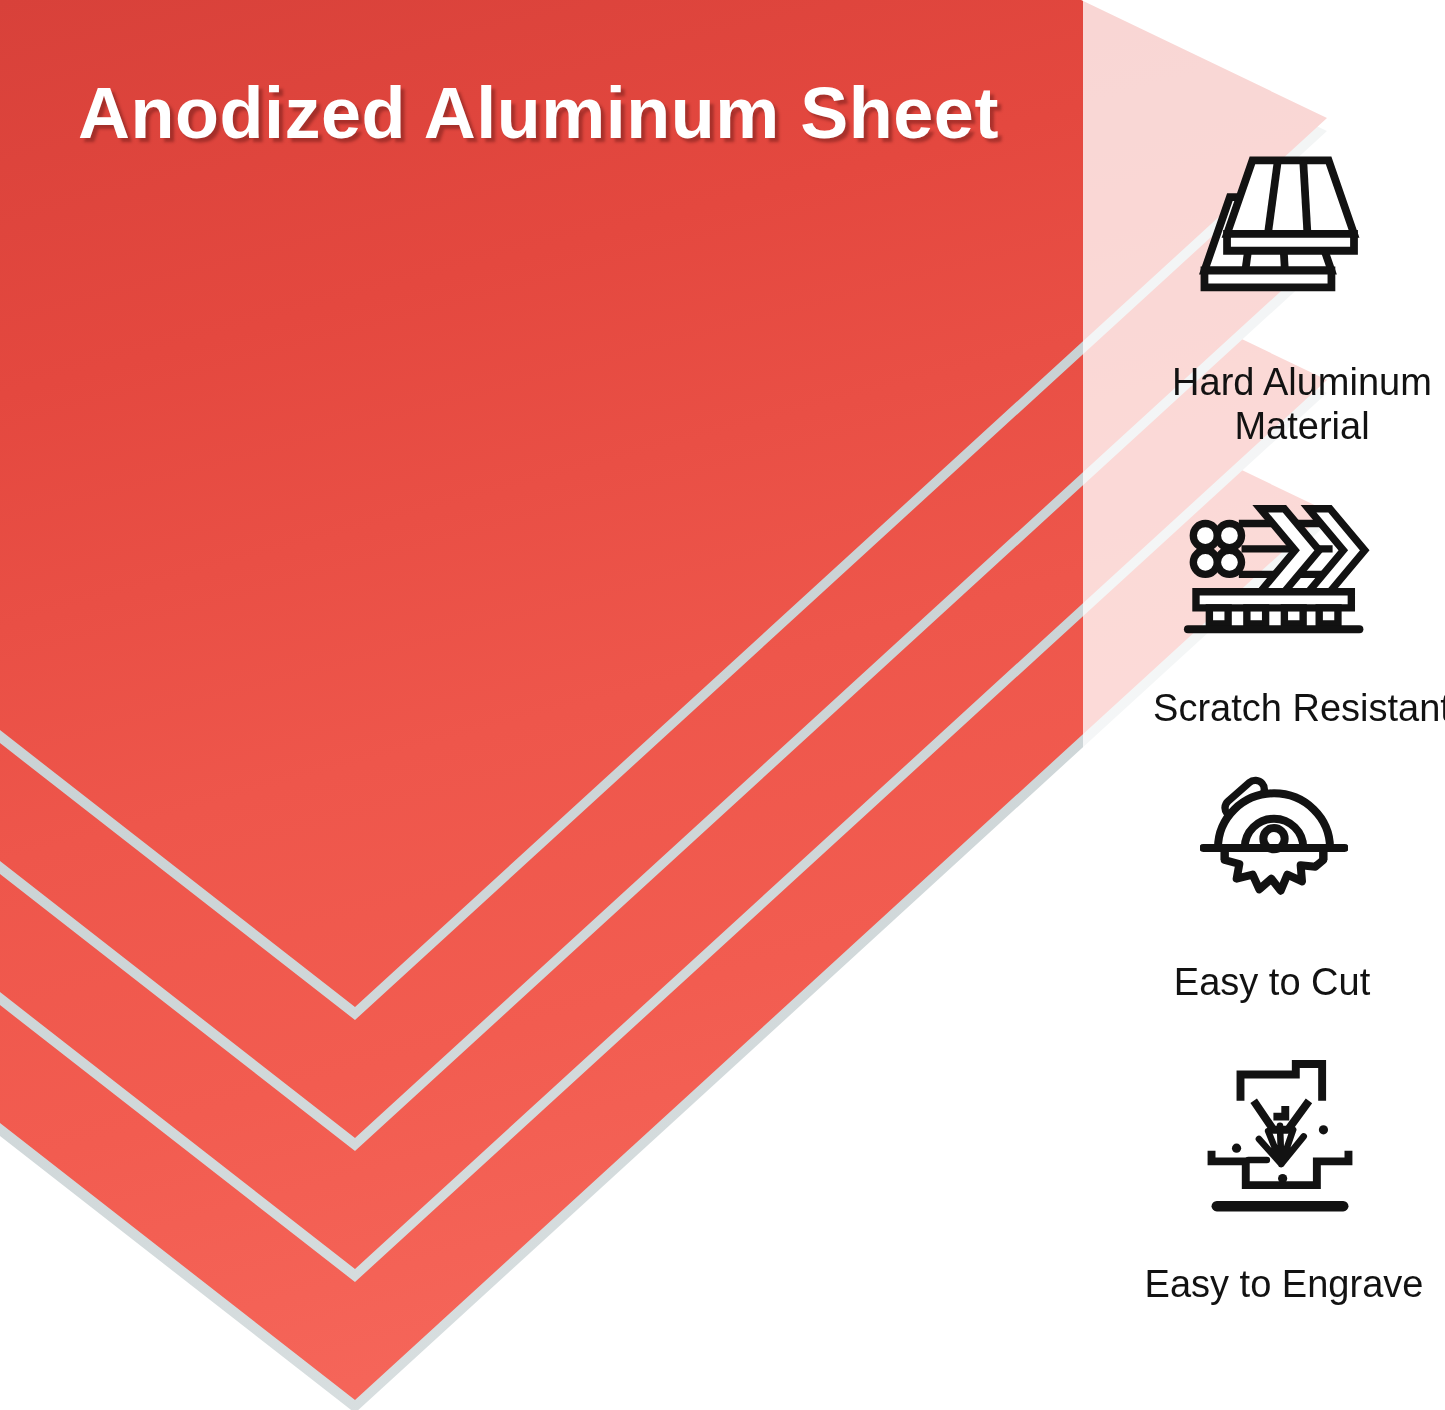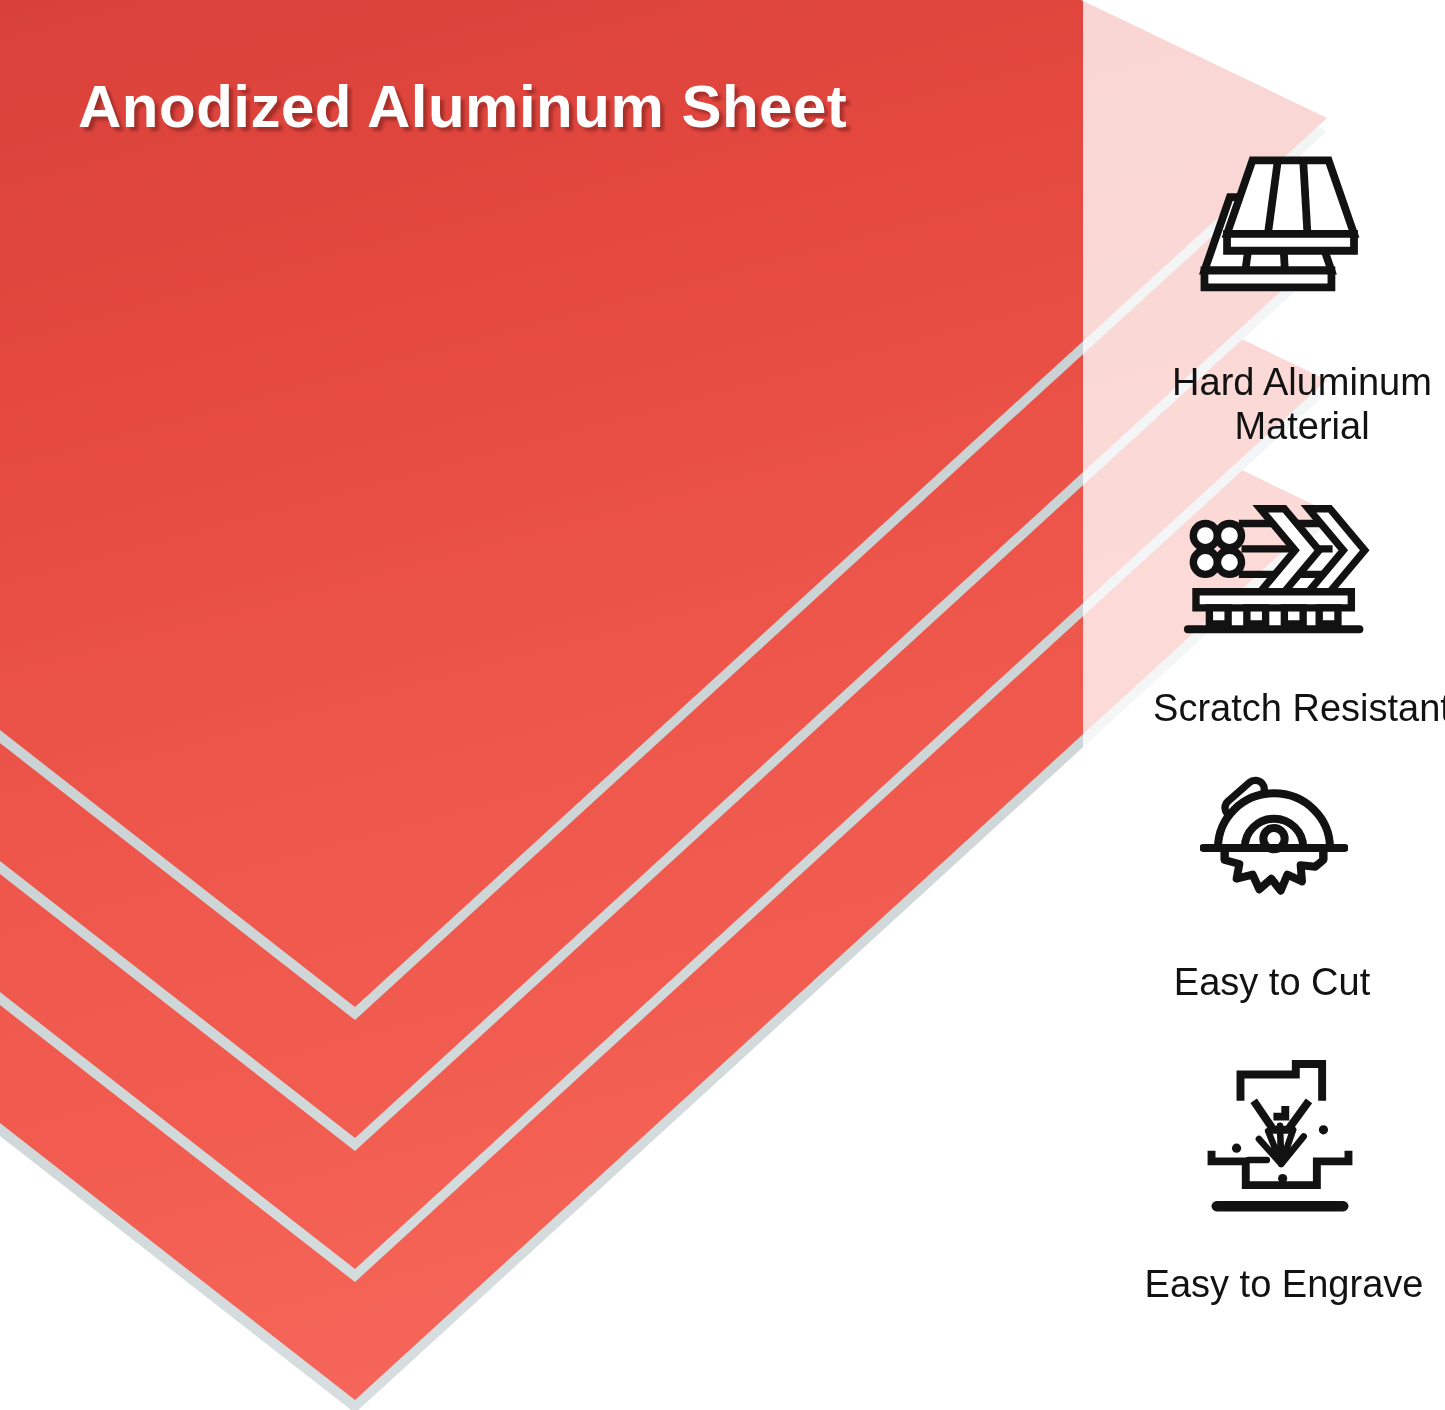--- a/index.html
+++ b/index.html
@@ -36,21 +36,21 @@
     left: 1083px; top: 0;
     width: 362px; height: 1410px;
     background: rgba(255, 255, 255, 0.78);
   }
 
   .title {
     position: absolute;
     left: 78px; top: 72px;
     width: 1000px;
     color: #ffffff;
-    font-size: 60px;
+    font-size: 72px;
     font-weight: bold;
     letter-spacing: 0.5px;
     white-space: nowrap;
     text-shadow: 4px 4px 3px rgba(60, 10, 8, 0.35);
   }
 
   .feat-icon { position: absolute; }
   .feat-icon svg { display: block; width: 100%; height: 100%; }
   .icon-1 { left: 1185px; top: 152px; width: 180px; height: 158px; }
   .icon-2 { left: 1172px; top: 490px; width: 206px; height: 150px; }

